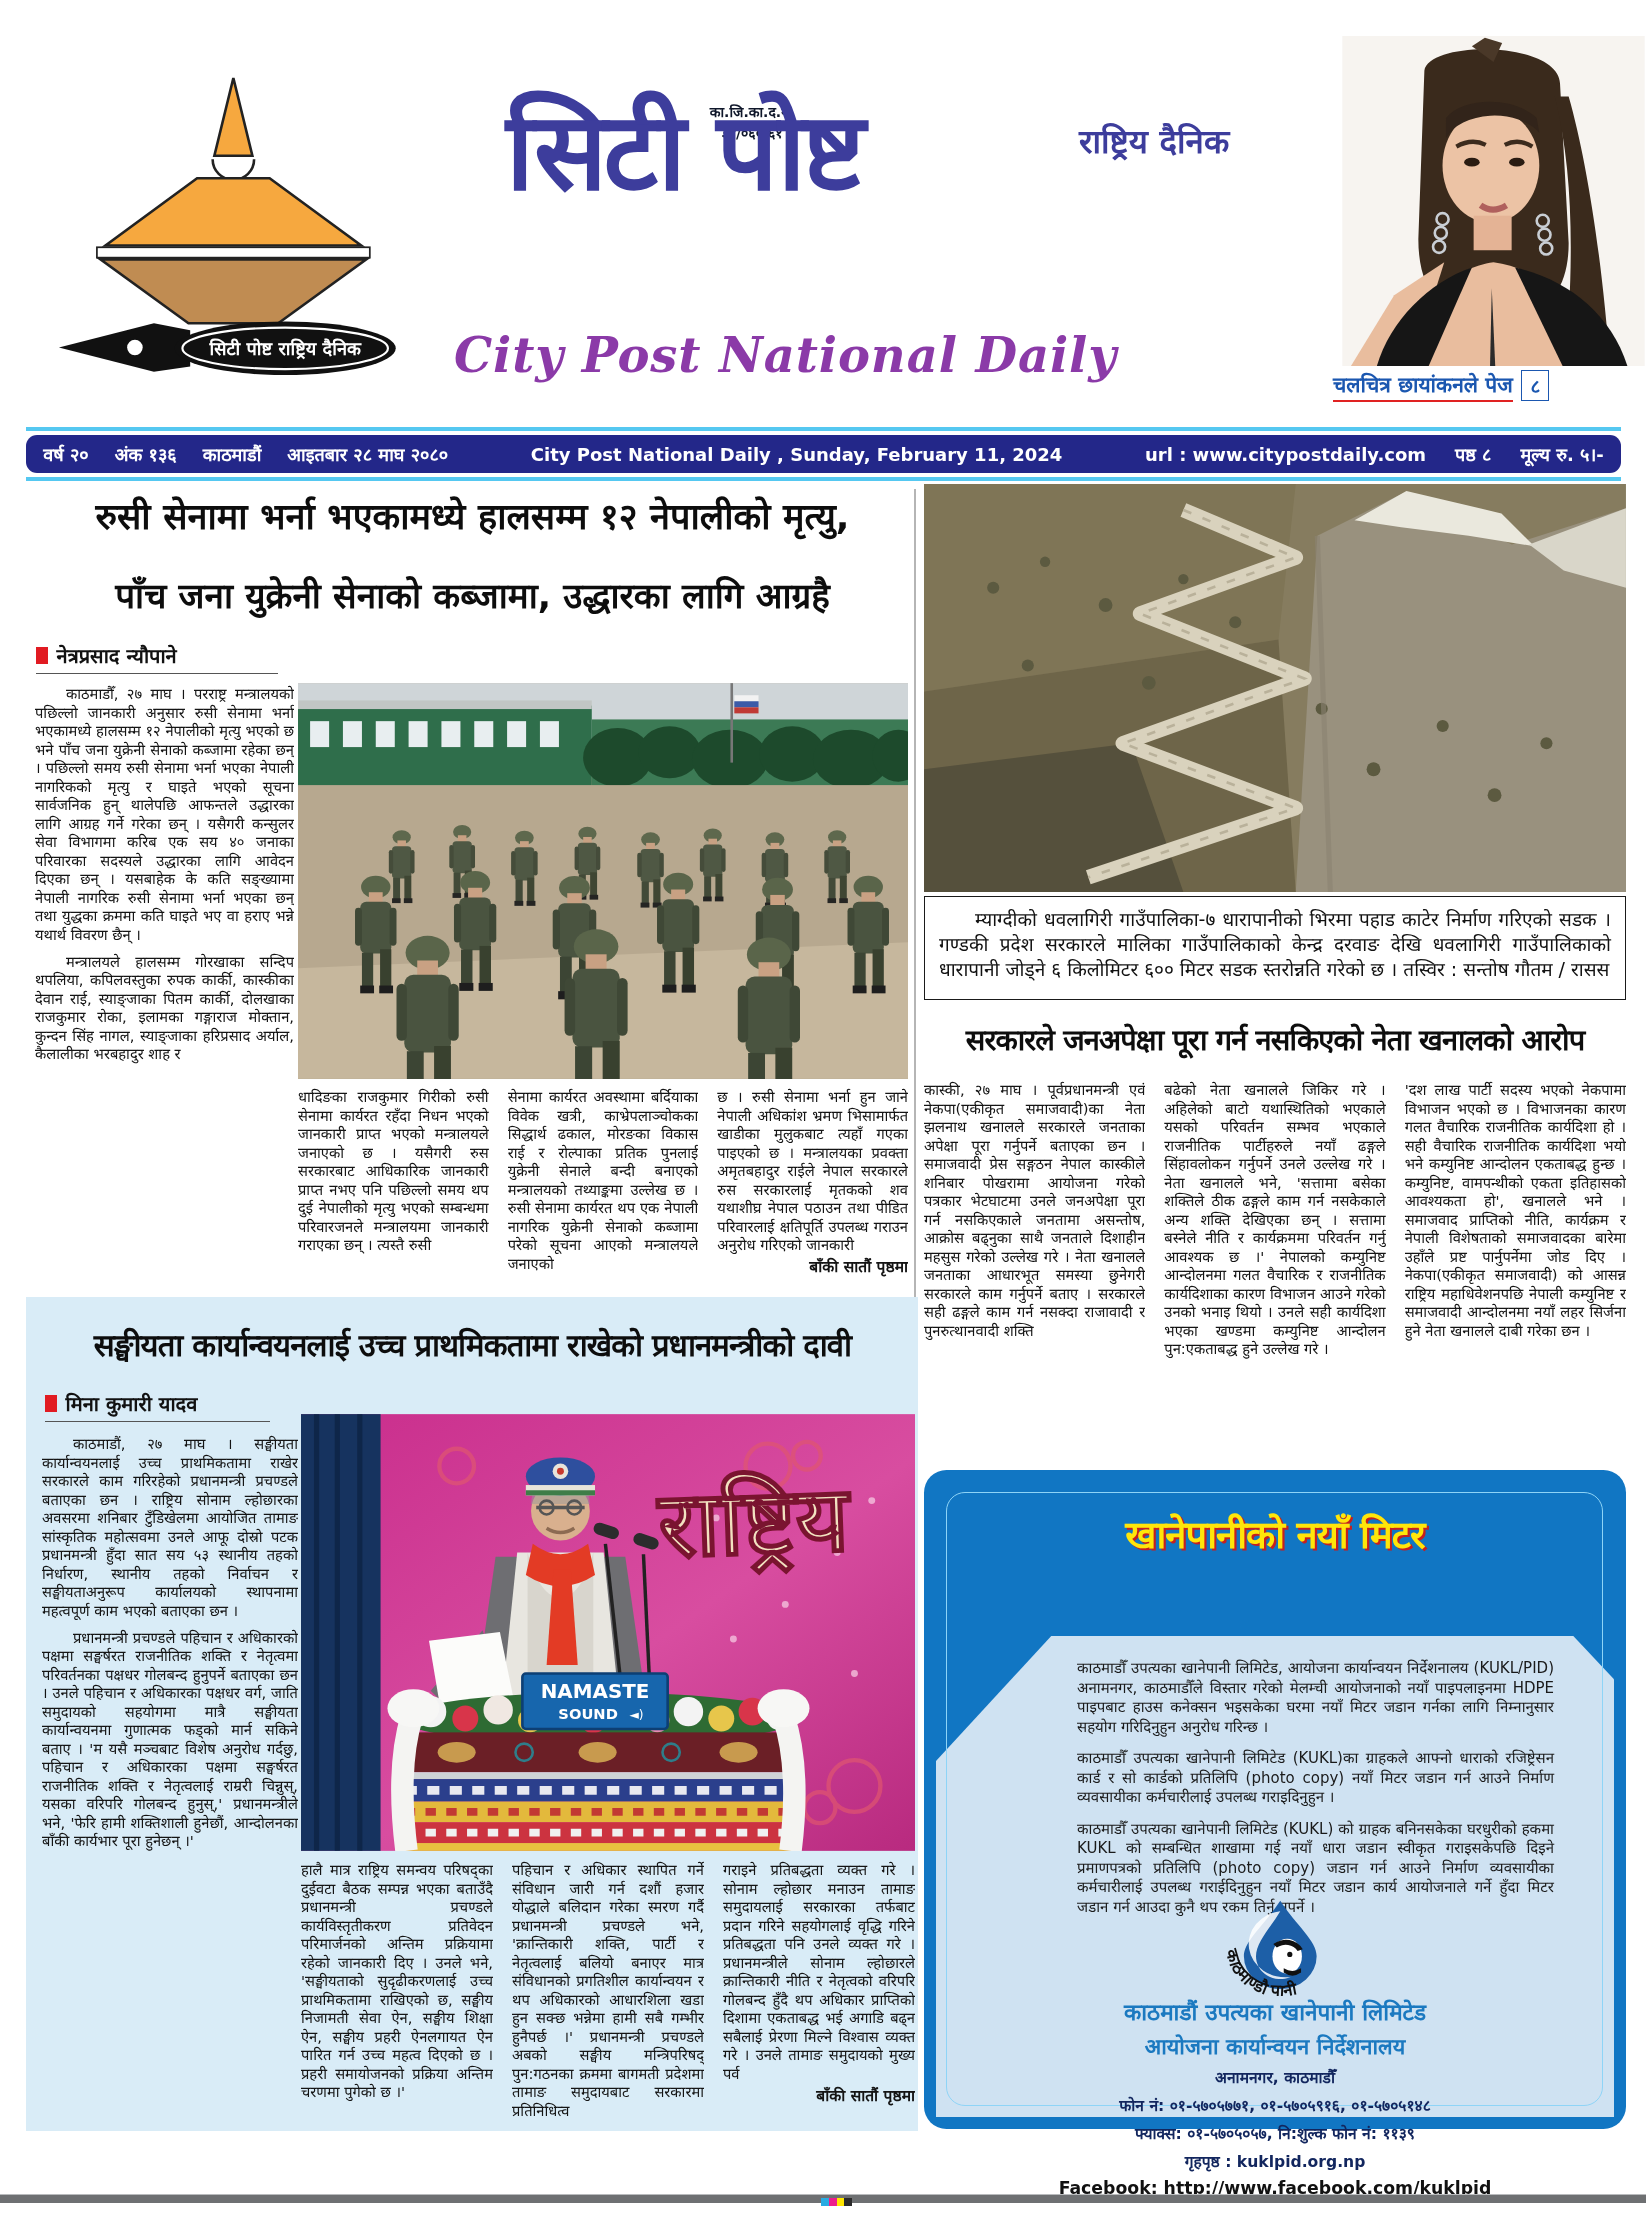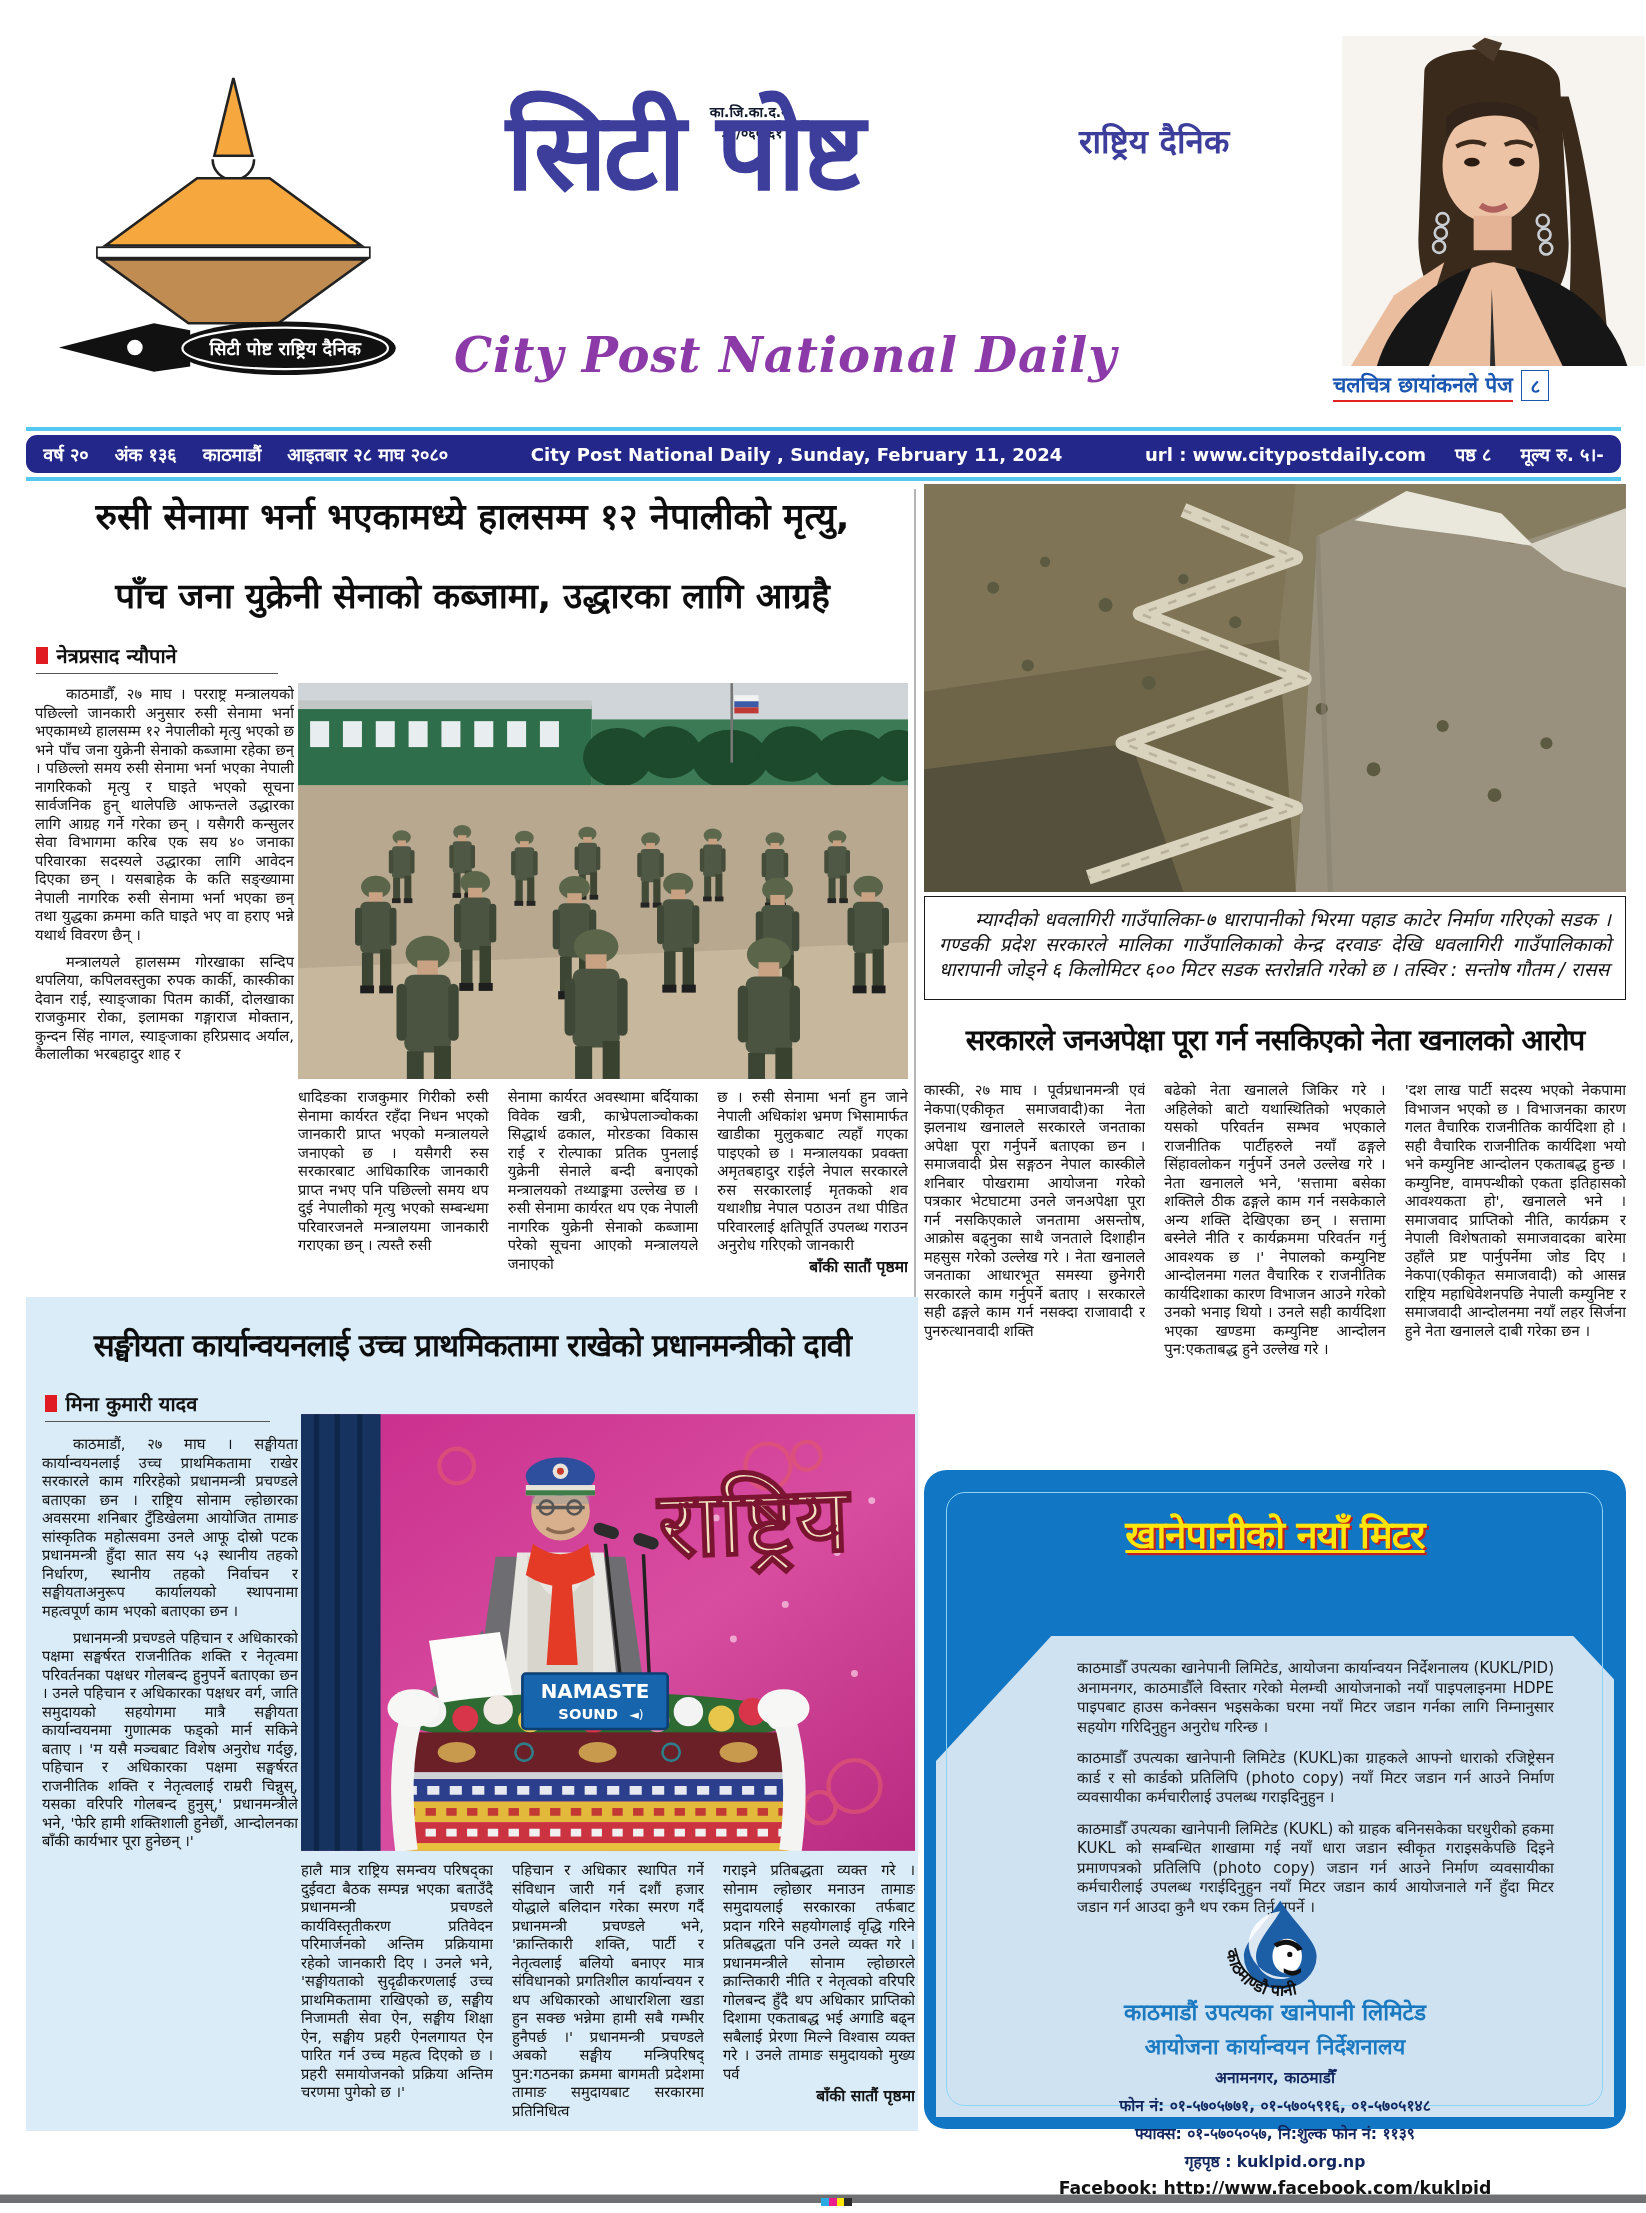--- a/index.html
+++ b/index.html
@@ -28,30 +28,30 @@
   .byline .sq{width:12px;height:17.3px;background:#e11b22;}
   .byline .nm{font-size:20px;font-weight:bold;color:#111;white-space:nowrap;}
   .body-col{font-size:14.7px;line-height:18.5px;text-align:justify;color:#141414;overflow:hidden;}
   .body-col p{margin:0 0 8.6px 0;text-indent:31px;}
   .cols3{display:flex;gap:19px;}
   .cols3 .c{flex:1;font-size:14.7px;line-height:18.5px;text-align:justify;color:#141414;overflow:hidden;}
   .contd{font-weight:bold;text-align:right;font-size:15.6px;margin-top:3.5px;}
   .vrule{width:1.7px;background:#b5b5b5;}
   
   .capbox{border:1.7px solid #1a1a1a;box-sizing:border-box;padding:10.4px 14px;font-size:19px;line-height:25px;
-          text-align:justify;color:#111;font-style:italic;}
+          text-align:justify;color:#111;}
   .capbox .inner{text-indent:36px;}
   
   .bluebg{background:#d9ecf7;}
   
   .adbox{background:#1176c3;border-radius:22.5px;}
   .ad-outline{border:1.7px solid #8ed4f7;border-radius:19px;pointer-events:none;}
   .ad-inner{background:#cfe2f2;clip-path:polygon(17% 0,94% 0,100% 9%,100% 100%,0 100%,0 26%);}
   .ad-title{text-align:center;font-weight:bold;font-size:38px;line-height:1.25;color:#ffe60a;
-            text-shadow:2.2px 2.2px 0 #c42020;letter-spacing:-0.9px;text-decoration:underline;}
+            text-shadow:2.2px 2.2px 0 #c42020;letter-spacing:-0.9px;}
   .ad-paras{font-size:15px;line-height:19.5px;text-align:justify;color:#1a1a1a;}
   .ad-paras p{margin:0 0 12px 0;}
   .ad-org1{font-size:22.5px;font-weight:bold;color:#1b79c0;text-align:center;}
   .ad-org2{font-size:21.6px;font-weight:bold;color:#1b79c0;text-align:center;margin-top:3.5px;}
   .ad-line{font-size:15.6px;font-weight:bold;color:#12265e;text-align:center;margin-top:6px;}
   .ad-fb{font-size:17.3px;font-weight:bold;color:#111;text-align:center;margin-top:6px;}
   
   .footbar{left:0;top:2194px;width:1646px;height:7.8px;background:#6e7072;border-top:1.7px solid #b9bbbd;}
   .cmark{width:7.8px;height:7.8px;display:inline-block;}
 </style>

